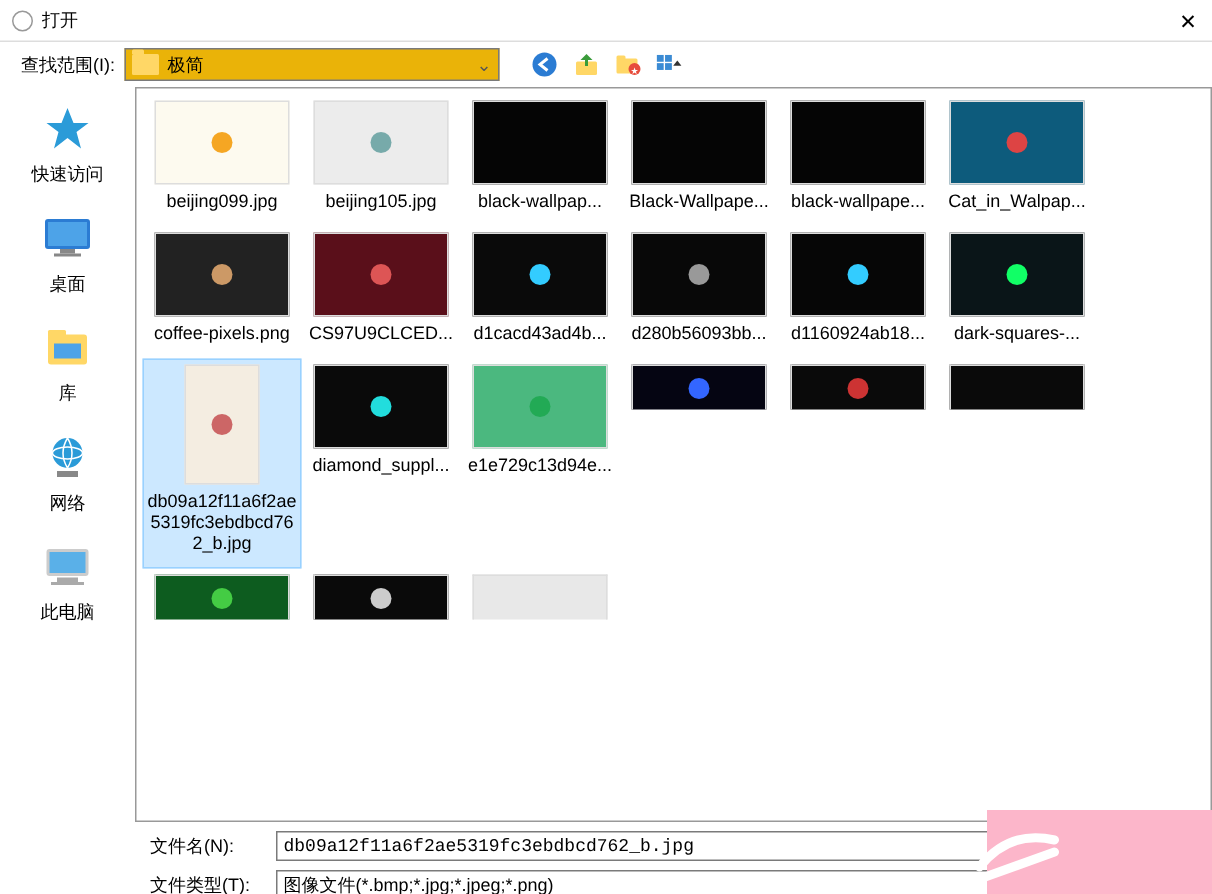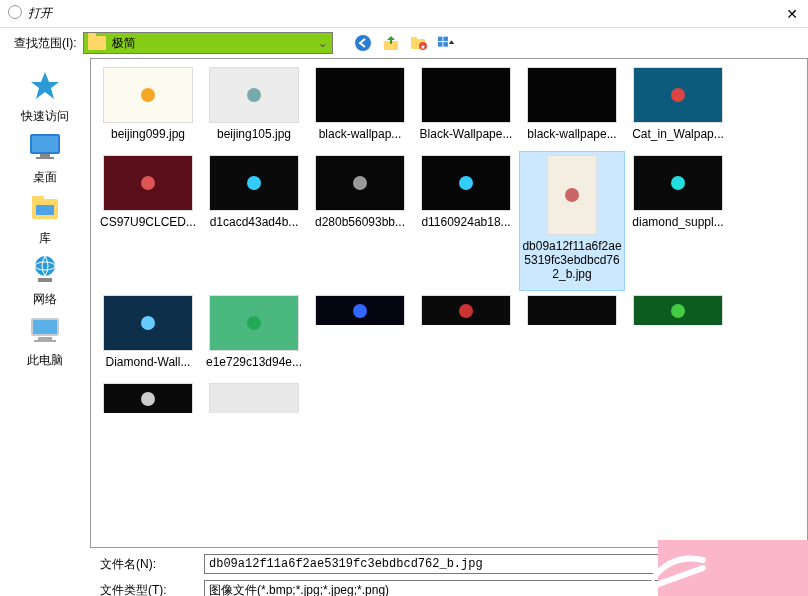--- a/index.html
+++ b/index.html
@@ -1,44 +1,44 @@
 <!DOCTYPE html>
 <html><head>
 <meta charset="utf-8">
 <style>
 * { box-sizing: border-box; margin: 0; padding: 0; }
 body { font-family: "Microsoft YaHei", "Segoe UI", sans-serif; font-size: 12px; background: #fff; width: 808px; height: 596px; overflow: hidden; }
 .titlebar { height: 28px; display: flex; align-items: center; justify-content: space-between; padding: 0 8px; border-bottom: 1px solid #ddd; }
-.titlebar-left { display: flex; align-items: flex-start; gap: 6px; font-style: italic; }
+.titlebar-left { display: flex; align-items: center; gap: 6px; }
 .titlebar-icon { width: 14px; height: 14px; border: 1px solid #999; border-radius: 50%; }
 .close-btn { width: 16px; height: 16px; display: flex; align-items: center; justify-content: center; cursor: pointer; font-size: 14px; }
 .toolbar { height: 30px; display: flex; align-items: center; padding: 4px 14px; gap: 6px; }
 .lookin-label { white-space: nowrap; }
-.path-dropdown { display: flex; align-items: center; border: 1px solid #7a7a7a; height: 22px; flex: 0 0 250px; background: #84cc16; }
+.path-dropdown { display: flex; align-items: center; border: 1px solid #7a7a7a; height: 22px; flex: 0 0 250px; background: #eab308; }
 .folder-icon-sm { width: 18px; height: 14px; background: #ffd766; border-radius: 1px; margin: 0 4px; position: relative; }
 .folder-icon-sm::before { content: ""; position: absolute; top: -3px; left: 0; width: 8px; height: 3px; background: #ffd766; border-radius: 1px 1px 0 0; }
 .path-text { flex: 1; padding-left: 2px; }
 .dd-arrow { width: 18px; text-align: center; color: #555; }
 .tb-icons { display: flex; gap: 8px; margin-left: 14px; align-items: center; }
 .tb-ico { width: 20px; height: 20px; display: flex; align-items: center; justify-content: center; cursor: pointer; }
 .main { display: flex; height: 490px; }
-.sidebar { width: 90px; display: flex; flex-direction: column; align-items: center; padding-top: 10px; gap: 4px; }
+.sidebar { width: 90px; display: flex; flex-direction: column; align-items: center; padding-top: 10px; gap: 16px; }
 .sidebar-item { display: flex; flex-direction: column; align-items: center; gap: 4px; cursor: pointer; width: 70px; }
 .sidebar-ico { width: 36px; height: 36px; display: flex; align-items: center; justify-content: center; }
 .content { flex: 1; border: 1px solid #999; overflow: hidden; position: relative; }
 .thumbs { display: flex; flex-wrap: wrap; padding: 4px; gap: 0; align-content: flex-start; }
 .thumb-item { width: 106px; display: flex; flex-direction: column; align-items: center; padding: 4px 2px 10px; cursor: pointer; }
 .thumb-item.selected { background: #cce8ff; border: 1px solid #99d1ff; padding: 3px 1px 9px; }
 .thumb-img { width: 90px; height: 56px; border: 1px solid #ddd; display: flex; align-items: center; justify-content: center; overflow: hidden; }
 .thumb-img.partial { height: 30px; border-bottom: none; }
 .thumb-tall { width: 50px; height: 80px; }
 .thumb-label { font-size: 12px; text-align: center; margin-top: 4px; width: 100px; word-break: break-all; white-space: nowrap; overflow: hidden; text-overflow: ellipsis; }
 .thumb-item.selected .thumb-label { white-space: normal; overflow: visible; }
 .bottom { padding: 6px 10px 8px 100px; display: flex; flex-direction: column; gap: 6px; }
-.bottom-row { display: flex; align-items: center; gap: 24px; }
+.bottom-row { display: flex; align-items: center; gap: 4px; }
 .bottom-label { width: 80px; white-space: nowrap; }
 .bottom-input { flex: 1; border: 1px solid #7a7a7a; height: 20px; padding: 0 4px; font-family: "Courier New", monospace; font-size: 12px; }
 .bottom-select { flex: 1; border: 1px solid #7a7a7a; height: 20px; padding: 0 4px; font-size: 12px; background: #fff; display: flex; align-items: center; justify-content: space-between; }
 .pink-overlay { position: absolute; right: 0; bottom: 0; width: 150px; height: 56px; background: #fcb6ca; }
 .white-curve { position: absolute; right: 100px; bottom: 8px; width: 60px; height: 40px; }
 </style>
 </head>
 <body>
 
 <div class="titlebar">
@@ -171,20 +171,26 @@
           <div class="thumb-img" style="background: rgb(5, 5, 5);"></div>
           <div class="thumb-label">black-wallpape...</div>
         </div>
         <div class="thumb-item">
           <div class="thumb-img" style="background: rgb(13, 91, 124);">
             <div style="width: 14px; height: 14px; background: rgb(221, 68, 68); border-radius: 50%;"></div>
           </div>
           <div class="thumb-label">Cat_in_Walpap...</div>
         </div>
         <div class="thumb-item">
+          <div class="thumb-img" style="background: rgb(34, 34, 34);">
+            <div style="width: 14px; height: 14px; background: rgb(204, 153, 102); border-radius: 50%;"></div>
+          </div>
+          <div class="thumb-label">coffee-pixels.png</div>
+        </div>
+        <div class="thumb-item">
           <div class="thumb-img" style="background: rgb(90, 15, 26);">
             <div style="width: 14px; height: 14px; background: rgb(221, 85, 85); border-radius: 50%;"></div>
           </div>
           <div class="thumb-label">CS97U9CLCED...</div>
         </div>
         <div class="thumb-item">
           <div class="thumb-img" style="background: rgb(10, 10, 10);">
             <div style="width: 14px; height: 14px; background: rgb(51, 204, 255); border-radius: 50%;"></div>
           </div>
           <div class="thumb-label">d1cacd43ad4b...</div>
@@ -193,38 +199,38 @@
           <div class="thumb-img" style="background: rgb(8, 8, 8);">
             <div style="width: 14px; height: 14px; background: rgb(153, 153, 153); border-radius: 50%;"></div>
           </div>
           <div class="thumb-label">d280b56093bb...</div>
         </div>
         <div class="thumb-item">
           <div class="thumb-img" style="background: rgb(6, 6, 6);">
             <div style="width: 14px; height: 14px; background: rgb(51, 204, 255); border-radius: 50%;"></div>
           </div>
           <div class="thumb-label">d1160924ab18...</div>
+        </div>
+        <div class="thumb-item">
+          <div class="thumb-img" style="background: rgb(10, 21, 24);">
+            <div style="width: 14px; height: 14px; background: rgb(17, 255, 102); border-radius: 50%;"></div>
+          </div>
+          <div class="thumb-label">dark-squares-...</div>
         </div>
         <div class="thumb-item selected">
           <div class="thumb-img thumb-tall" style="background: rgb(244, 237, 225);">
             <div style="width: 14px; height: 14px; background: rgb(204, 102, 102); border-radius: 50%;"></div>
           </div>
           <div class="thumb-label">db09a12f11a6f2ae5319fc3ebdbcd762_b.jpg</div>
         </div>
         <div class="thumb-item">
           <div class="thumb-img" style="background: rgb(10, 10, 10);">
             <div style="width: 14px; height: 14px; background: rgb(34, 221, 221); border-radius: 50%;"></div>
           </div>
           <div class="thumb-label">diamond_suppl...</div>
-        </div>
-        <div class="thumb-item">
-          <div class="thumb-img" style="background: rgb(14, 47, 74);">
-            <div style="width: 14px; height: 14px; background: rgb(102, 204, 255); border-radius: 50%;"></div>
-          </div>
-          <div class="thumb-label">Diamond-Wall...</div>
         </div>
         <div class="thumb-item">
           <div class="thumb-img" style="background: rgb(75, 184, 127);">
             <div style="width: 14px; height: 14px; background: rgb(34, 170, 85); border-radius: 50%;"></div>
           </div>
           <div class="thumb-label">e1e729c13d94e...</div>
         </div>
         <div class="thumb-item">
           <div class="thumb-img partial" style="background: rgb(5, 5, 18);">
             <div style="width: 14px; height: 14px; background: rgb(51, 102, 255); border-radius: 50%;"></div>

